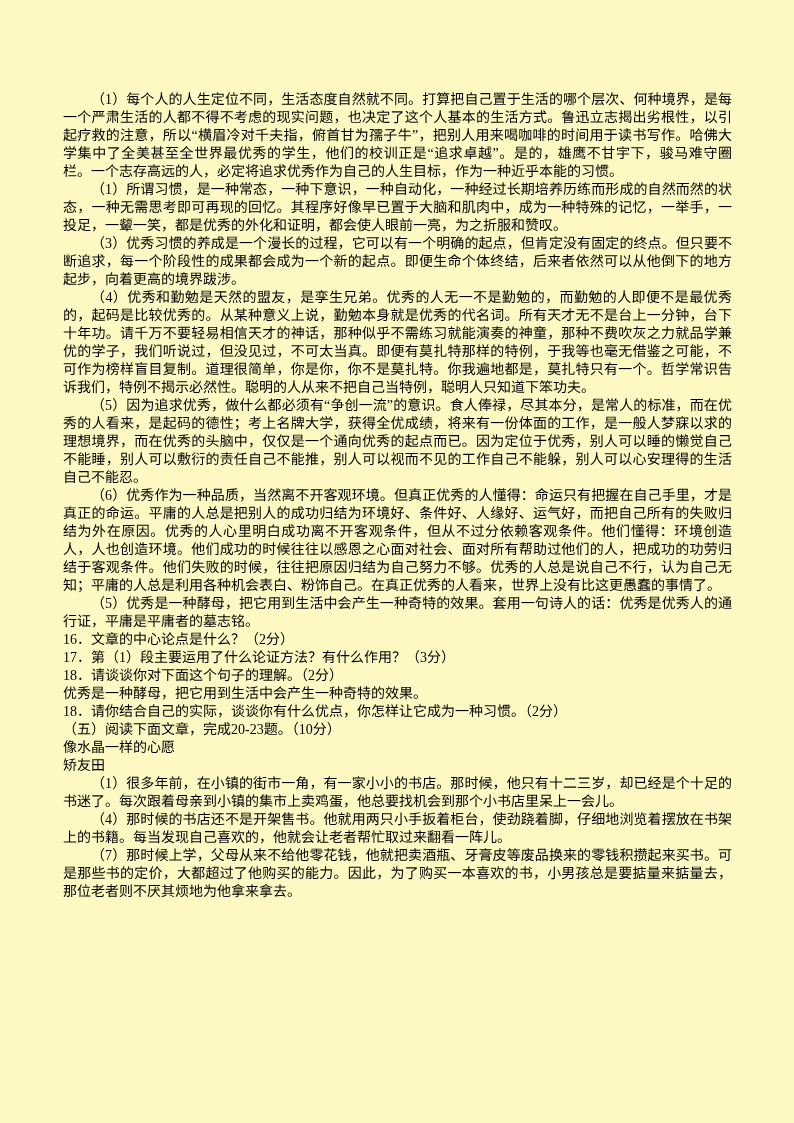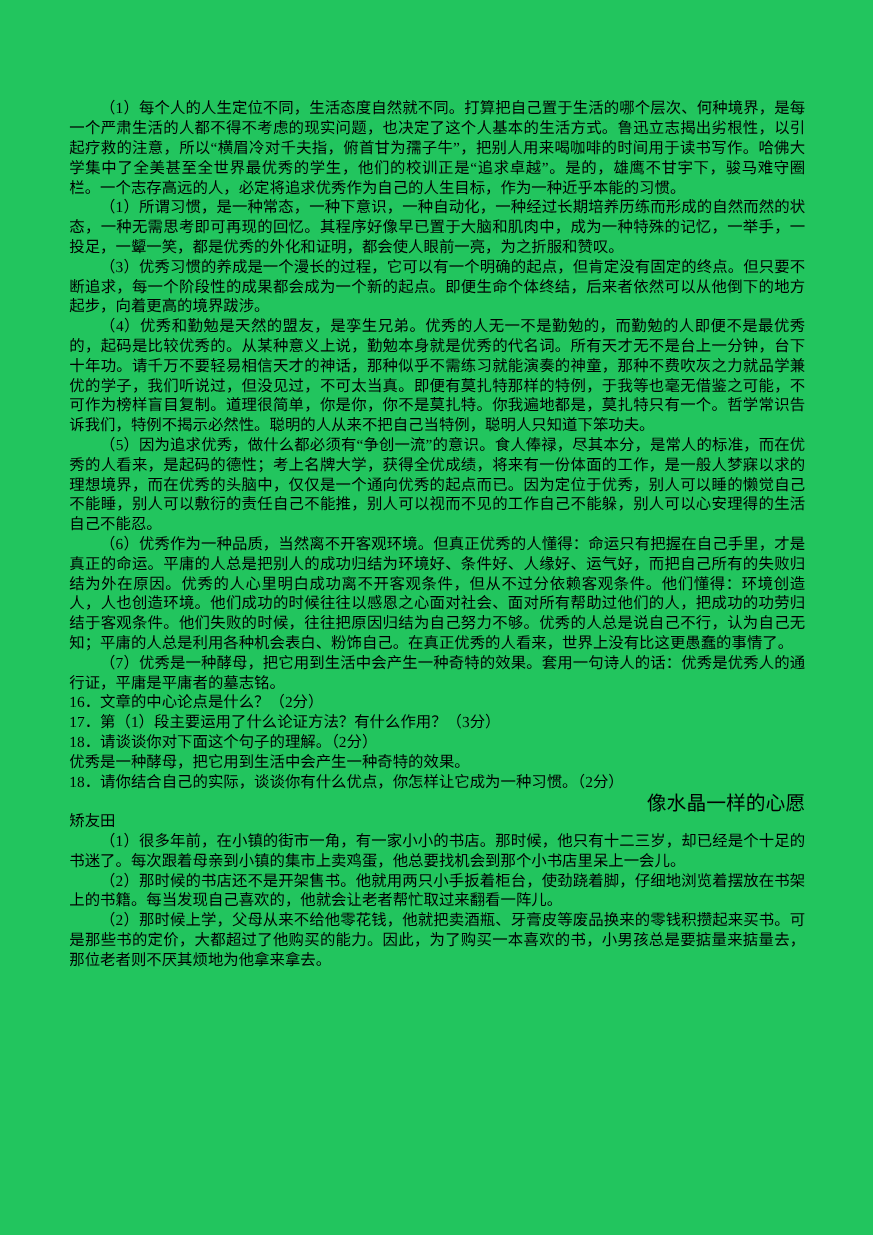--- a/index.html
+++ b/index.html
@@ -5,21 +5,21 @@
   html, body {
     margin: 0;
     padding: 0;
     background: #ffffff;
   }
   .page {
     position: relative;
     width: 794px;
     height: 1123px;
     margin: 0 auto;
-    background: #22c55e;
+    background: #fef9c3;
     color: #000000;
     font-family: "Liberation Serif", "DejaVu Serif", serif;
     font-size: 14px;
     line-height: 18px;
     box-sizing: border-box;
     padding: 91px 62px 40px 63px;
     overflow: hidden;
   }
   .page p {
     margin: 0;
@@ -31,51 +31,52 @@
     text-indent: 2em;
   }
   .question {
     text-indent: 0;
   }
   .center-line {
     text-align: center;
     text-indent: 0;
   }
   .passage-title {
-    text-align: right;
+    text-align: left;
     font-weight: normal;
-    font-size: 18px;
+    font-size: 14px;
     margin: 0;
     line-height: 18px;
   }
 </style>
 </head>
 <body>
 
 <div class="page">
 
   <section>
     <p class="para">（1）每个人的人生定位不同，生活态度自然就不同。打算把自己置于生活的哪个层次、何种境界，是每一个严肃生活的人都不得不考虑的现实问题，也决定了这个人基本的生活方式。鲁迅立志揭出劣根性，以引起疗救的注意，所以“横眉冷对千夫指，俯首甘为孺子牛”，把别人用来喝咖啡的时间用于读书写作。哈佛大学集中了全美甚至全世界最优秀的学生，他们的校训正是“追求卓越”。是的，雄鹰不甘宇下，骏马难守圈栏。一个志存高远的人，必定将追求优秀作为自己的人生目标，作为一种近乎本能的习惯。</p>
     <p class="para">（1）所谓习惯，是一种常态，一种下意识，一种自动化，一种经过长期培养历练而形成的自然而然的状态，一种无需思考即可再现的回忆。其程序好像早已置于大脑和肌肉中，成为一种特殊的记忆，一举手，一投足，一颦一笑，都是优秀的外化和证明，都会使人眼前一亮，为之折服和赞叹。</p>
     <p class="para">（3）优秀习惯的养成是一个漫长的过程，它可以有一个明确的起点，但肯定没有固定的终点。但只要不断追求，每一个阶段性的成果都会成为一个新的起点。即便生命个体终结，后来者依然可以从他倒下的地方起步，向着更高的境界跋涉。</p>
     <p class="para">（4）优秀和勤勉是天然的盟友，是孪生兄弟。优秀的人无一不是勤勉的，而勤勉的人即便不是最优秀的，起码是比较优秀的。从某种意义上说，勤勉本身就是优秀的代名词。所有天才无不是台上一分钟，台下十年功。请千万不要轻易相信天才的神话，那种似乎不需练习就能演奏的神童，那种不费吹灰之力就品学兼优的学子，我们听说过，但没见过，不可太当真。即便有莫扎特那样的特例，于我等也毫无借鉴之可能，不可作为榜样盲目复制。道理很简单，你是你，你不是莫扎特。你我遍地都是，莫扎特只有一个。哲学常识告诉我们，特例不揭示必然性。聪明的人从来不把自己当特例，聪明人只知道下笨功夫。</p>
     <p class="para">（5）因为追求优秀，做什么都必须有“争创一流”的意识。食人俸禄，尽其本分，是常人的标准，而在优秀的人看来，是起码的德性；考上名牌大学，获得全优成绩，将来有一份体面的工作，是一般人梦寐以求的理想境界，而在优秀的头脑中，仅仅是一个通向优秀的起点而已。因为定位于优秀，别人可以睡的懒觉自己不能睡，别人可以敷衍的责任自己不能推，别人可以视而不见的工作自己不能躲，别人可以心安理得的生活自己不能忍。</p>
     <p class="para">（6）优秀作为一种品质，当然离不开客观环境。但真正优秀的人懂得：命运只有把握在自己手里，才是真正的命运。平庸的人总是把别人的成功归结为环境好、条件好、人缘好、运气好，而把自己所有的失败归结为外在原因。优秀的人心里明白成功离不开客观条件，但从不过分依赖客观条件。他们懂得：环境创造人，人也创造环境。他们成功的时候往往以感恩之心面对社会、面对所有帮助过他们的人，把成功的功劳归结于客观条件。他们失败的时候，往往把原因归结为自己努力不够。优秀的人总是说自己不行，认为自己无知；平庸的人总是利用各种机会表白、粉饰自己。在真正优秀的人看来，世界上没有比这更愚蠢的事情了。</p>
-    <p class="para">（7）优秀是一种酵母，把它用到生活中会产生一种奇特的效果。套用一句诗人的话：优秀是优秀人的通行证，平庸是平庸者的墓志铭。</p>
+    <p class="para">（5）优秀是一种酵母，把它用到生活中会产生一种奇特的效果。套用一句诗人的话：优秀是优秀人的通行证，平庸是平庸者的墓志铭。</p>
   </section>
 
   <section>
     <p class="question">16．文章的中心论点是什么？（2分）</p>
     <p class="question">17．第（1）段主要运用了什么论证方法？有什么作用？（3分）</p>
     <p class="question">18．请谈谈你对下面这个句子的理解。（2分）</p>
     <p class="center-line">优秀是一种酵母，把它用到生活中会产生一种奇特的效果。</p>
     <p class="question">18．请你结合自己的实际，谈谈你有什么优点，你怎样让它成为一种习惯。（2分）</p>
   </section>
 
   <section>
+    <p class="question">（五）阅读下面文章，完成20-23题。（10分）</p>
     <h2 class="passage-title">像水晶一样的心愿</h2>
     <p class="center-line">矫友田</p>
     <p class="para">（1）很多年前，在小镇的街市一角，有一家小小的书店。那时候，他只有十二三岁，却已经是个十足的书迷了。每次跟着母亲到小镇的集市上卖鸡蛋，他总要找机会到那个小书店里呆上一会儿。</p>
-    <p class="para">（2）那时候的书店还不是开架售书。他就用两只小手扳着柜台，使劲跷着脚，仔细地浏览着摆放在书架上的书籍。每当发现自己喜欢的，他就会让老者帮忙取过来翻看一阵儿。</p>
-    <p class="para">（2）那时候上学，父母从来不给他零花钱，他就把卖酒瓶、牙膏皮等废品换来的零钱积攒起来买书。可是那些书的定价，大都超过了他购买的能力。因此，为了购买一本喜欢的书，小男孩总是要掂量来掂量去，那位老者则不厌其烦地为他拿来拿去。</p>
+    <p class="para">（4）那时候的书店还不是开架售书。他就用两只小手扳着柜台，使劲跷着脚，仔细地浏览着摆放在书架上的书籍。每当发现自己喜欢的，他就会让老者帮忙取过来翻看一阵儿。</p>
+    <p class="para">（7）那时候上学，父母从来不给他零花钱，他就把卖酒瓶、牙膏皮等废品换来的零钱积攒起来买书。可是那些书的定价，大都超过了他购买的能力。因此，为了购买一本喜欢的书，小男孩总是要掂量来掂量去，那位老者则不厌其烦地为他拿来拿去。</p>
   </section>
 
 </div>
 
 </body></html>

